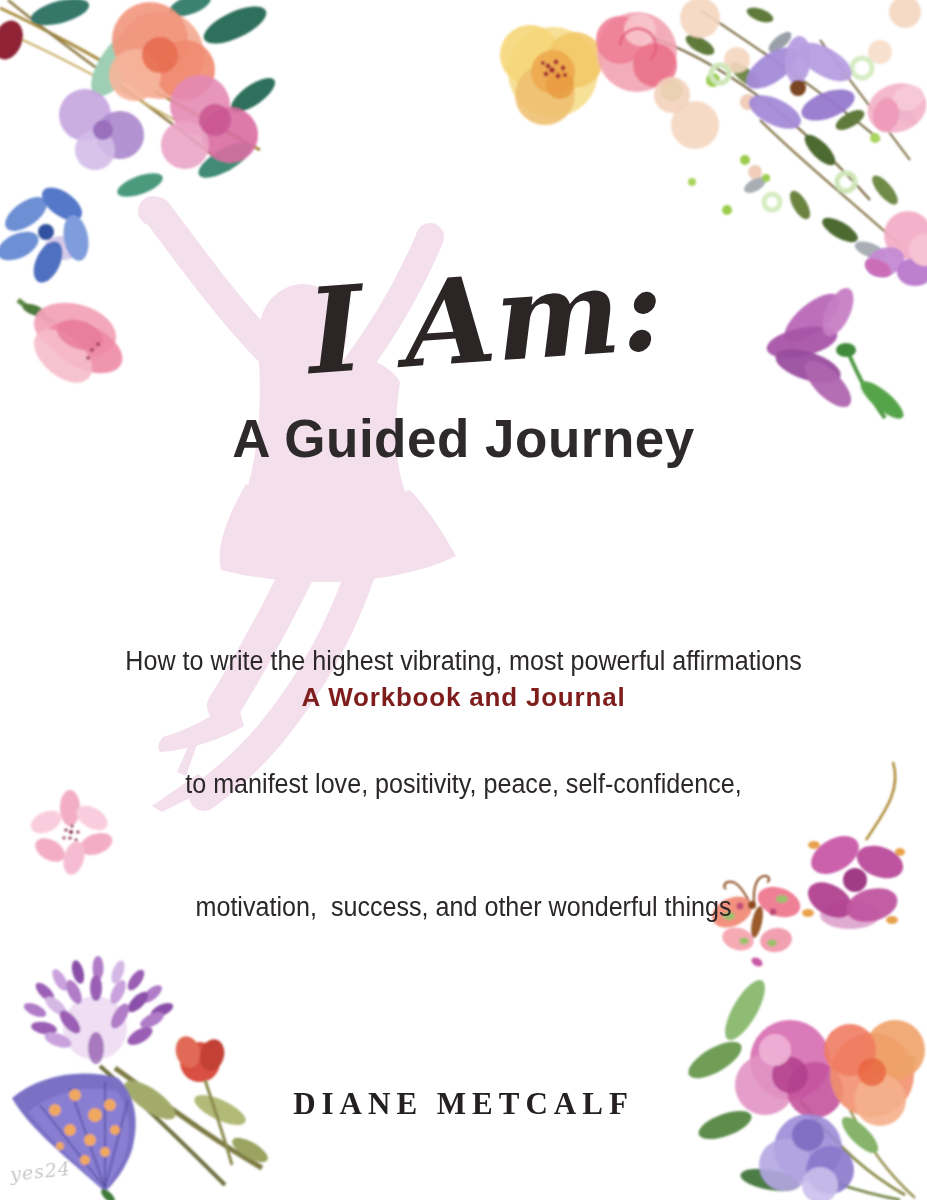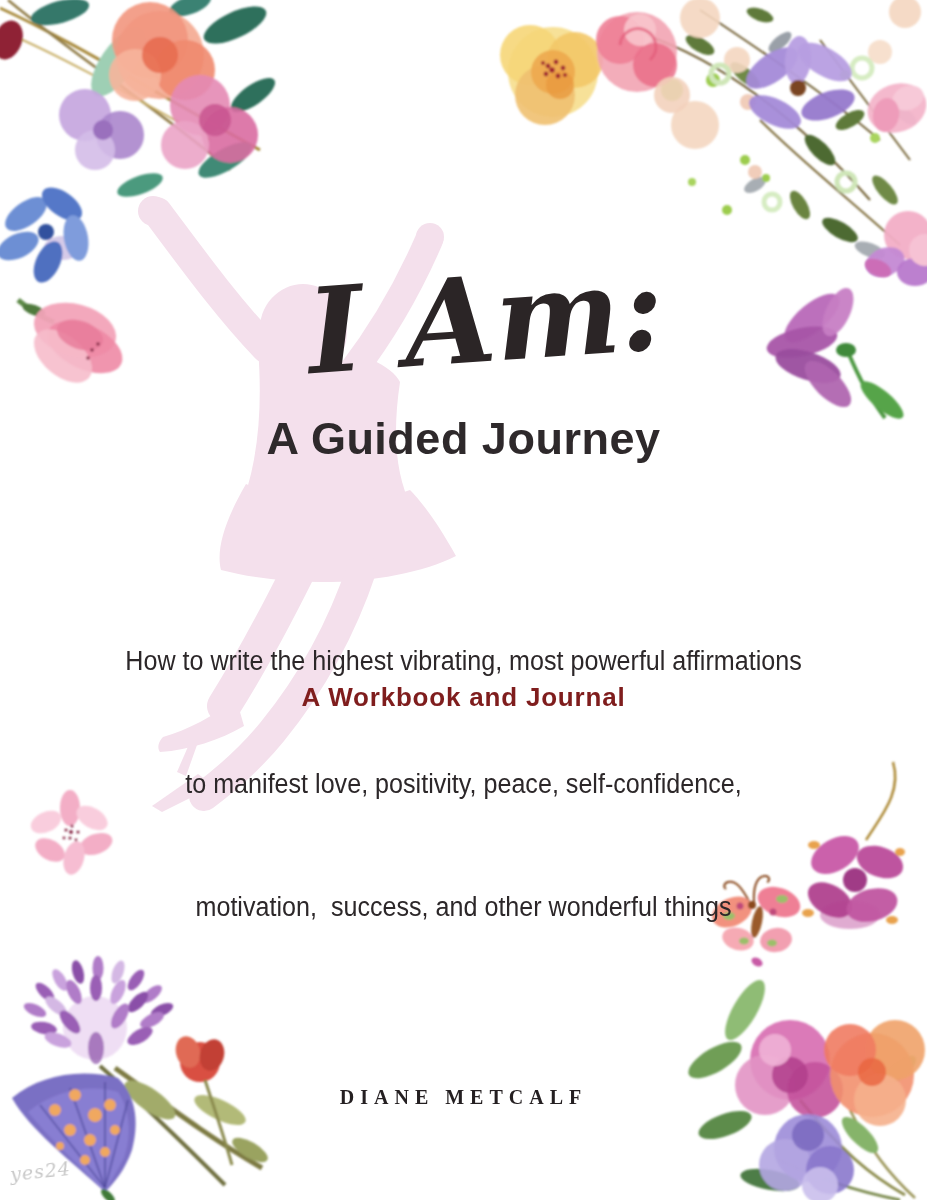--- a/index.html
+++ b/index.html
@@ -10,33 +10,33 @@
   }
   .art{position:absolute;inset:0;width:927px;height:1200px;z-index:1;}
   .txt{position:absolute;left:0;width:100%;text-align:center;z-index:2;}
   .title{
     top:232px;height:175px;line-height:175px;
     font-family:"DejaVu Serif",serif;font-style:italic;font-weight:700;
     font-size:118px;color:#2b2526;
     transform:translateX(22px) rotate(-4deg);
   }
   .subtitle{
-    top:408px;font-size:45px;line-height:61px;font-weight:700;
+    top:408px;font-size:53px;line-height:61px;font-weight:700;
     letter-spacing:0.5px;color:#2e292b;
   }
   .tagline{
     top:559px;font-size:27px;line-height:41px;font-weight:400;color:#2c2729;
     transform:scaleX(0.93);transform-origin:50% 0;white-space:pre-wrap;
   }
   .workbook{
     top:682px;font-size:26px;font-weight:700;letter-spacing:0.8px;color:#7f1d1d;
   }
   .author{
     top:1086px;font-family:"Liberation Serif",serif;font-weight:700;
-    font-size:20px;letter-spacing:6px;color:#241f21;
+    font-size:31px;letter-spacing:6px;color:#241f21;
   }
   .watermark{
     position:absolute;left:10px;top:1160px;z-index:3;
     font-family:"DejaVu Serif",serif;font-style:italic;
     font-size:19px;letter-spacing:1px;color:#c9c9c9;
     transform:rotate(-6deg);text-align:left;width:auto;
   }
 </style>
 </head>
 <body>

